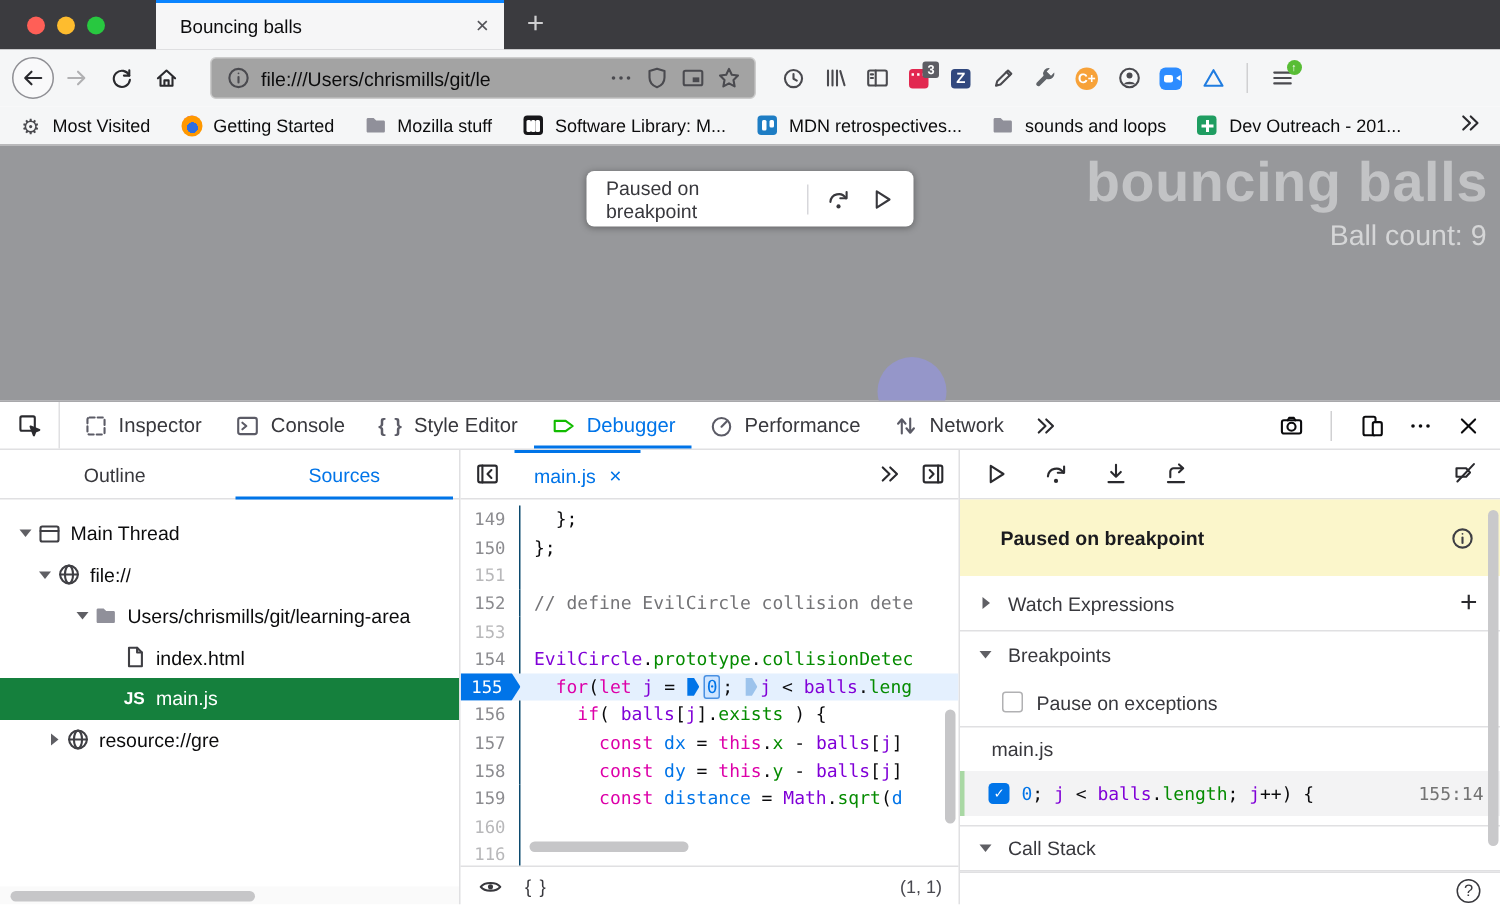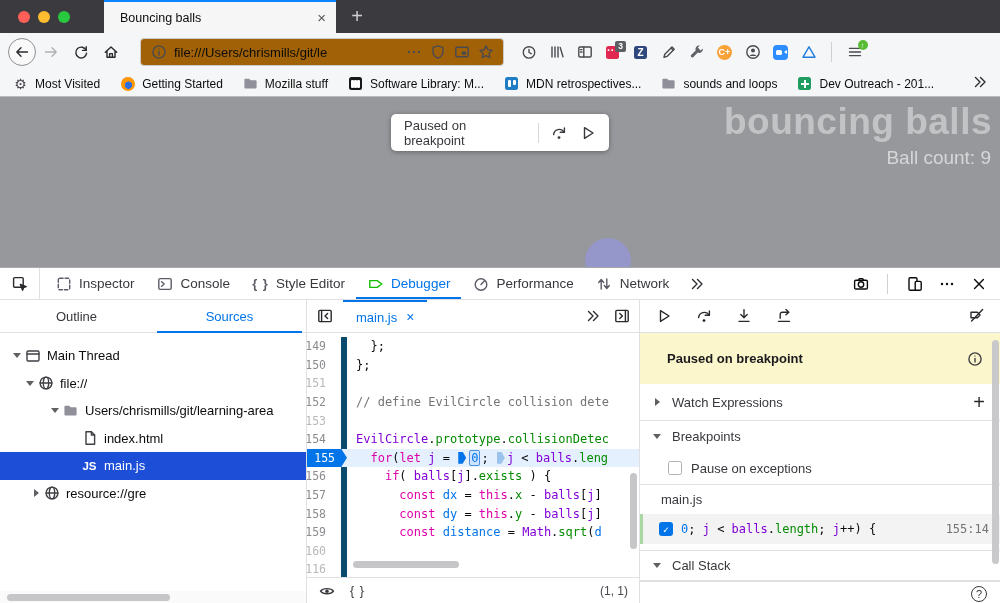--- a/index.html
+++ b/index.html
@@ -16,21 +16,21 @@
   .tab-title { flex:1; }
   .tab-close { color:#55555a; font-size:15px; line-height:1; }
   .newtab { width:42px; display:flex; align-items:center; justify-content:center;
     color:#cfcfd1; font-size:20px; font-weight:300; }
 
   
   .navbar { height:38px; background:#f5f6f7; display:flex; align-items:center; padding:0 8px; }
   .nav-btn { width:30px; height:30px; display:flex; align-items:center; justify-content:center; color:#2a2a2e; }
   .nav-back { width:28px; height:28px; border:1px solid #8f8f94; border-radius:50%; background:#f9f9fa; }
   .nav-fwd { color:#b1b1b3; }
-  .urlbar { width:364px; height:28px; margin-left:14px; background:#a16207; border:1px solid #ccc;
+  .urlbar { width:364px; height:28px; margin-left:14px; background:#a3a3a3; border:1px solid #ccc;
     border-radius:4px; display:flex; align-items:center; gap:7px; padding:0 9px; font-size:13px; color:#0c0c0d; }
   .url-text { flex:1; white-space:nowrap; overflow:hidden; }
   .urlbar .i16, .toolbar-icons .i16 { color:#4a4a4f; }
   .toolbar-icons { display:flex; align-items:center; gap:11px; margin-left:16px; }
   .vsep { width:1px; height:20px; background:#d0d0d2; margin:0 3px; }
 
   .i16 { width:17px; height:17px; display:inline-flex; align-items:center; justify-content:center; position:relative; }
   .sq { position:relative; width:13px; height:13px; border-radius:2.5px; display:inline-block; }
   .sq i { position:absolute; top:2.5px; width:3px; background:#fff; border-radius:1px; }
   .ph { position:absolute; left:2.5px; right:2.5px; top:5.5px; height:2px; background:#fff; }
@@ -76,43 +76,43 @@
   .dt-body { display:flex; height:303px; position:relative; }
 
   
   .panel-left { width:307px; border-right:1px solid #e0e0e2; display:flex; flex-direction:column; position:relative; }
   .src-tabs { height:33px; display:flex; border-bottom:1px solid #e0e0e2; font-size:13px; flex:none; }
   .src-tab { flex:1; display:flex; align-items:center; justify-content:center; color:#38383d; position:relative; }
   .src-tab.active { color:#0074e8; }
   .src-tab.active::after { content:''; position:absolute; bottom:-1px; left:4px; right:4px; height:2px; background:#0074e8; }
   .tree { flex:1; padding-top:9px; font-size:13px; color:#0c0c0d; overflow:hidden; }
   .tree-row { height:27.5px; display:flex; align-items:center; }
-  .tree-row.selected { background:#1d4ed8; color:#fff; }
+  .tree-row.selected { background:#15803d; color:#fff; }
   .caret { width:14px; flex:none; display:flex; align-items:center; justify-content:center; }
   .car-d { width:0; height:0; border-left:4.5px solid transparent; border-right:4.5px solid transparent; border-top:5.5px solid #5f5f64; }
   .car-r { width:0; height:0; border-top:4.5px solid transparent; border-bottom:4.5px solid transparent; border-left:5.5px solid #5f5f64; }
   .tree-ic { width:17px; margin-right:6px; display:flex; align-items:center; justify-content:center; color:#3f3f44; }
   .js-badge { font-weight:bold; font-size:11.5px; }
   .tree-label { white-space:nowrap; overflow:hidden; }
   .left-hscroll-track { position:absolute; bottom:0; left:0; right:0; height:12px; background:#fafafa; }
   .left-hscroll { position:absolute; bottom:2.5px; left:7px; width:163px; height:7px; background:#c6c6c8; border-radius:4px; }
 
   
   .panel-editor { width:333px; border-right:1px solid #e0e0e2; display:flex; flex-direction:column; position:relative; }
   .ed-header { height:33px; border-bottom:1px solid #e0e0e2; display:flex; align-items:stretch; flex:none; color:#2a2a2e; }
   .ed-collapse { width:36px; display:flex; align-items:center; justify-content:center; }
   .ed-tab { display:flex; align-items:center; gap:9px; padding:0 13px; border-top:2px solid #0074e8;
     color:#0074e8; font-size:13px; }
   .ed-tab-close { font-size:14px; }
   .ed-more { margin-left:auto; display:flex; align-items:center; gap:12px; padding-right:9px; }
   .ed-code { flex:1; position:relative; overflow:hidden; padding-top:4px;
     font-family:"DejaVu Sans Mono", monospace; font-size:12px; }
   .code-row { display:flex; align-items:center; height:18.6px; }
-  .gutter { width:40px; flex:none; text-align:right; padding-right:15px; font-size:11.5px; color:#8c8c90;
-    border-right:6px solid #0c4a6e; align-self:stretch; display:flex; align-items:center; justify-content:flex-end; }
+  .gutter { width:40px; flex:none; text-align:right; padding-right:9px; font-size:11.5px; color:#8c8c90;
+    border-right:1px solid #0c4a6e; align-self:stretch; display:flex; align-items:center; justify-content:flex-end; }
   .g-empty { color:#b8b8ba; }
   .row-current { background:#e4f0fe; }
   .row-current .gutter { background:#0074e8; color:#fff; border-right:none;
     clip-path:polygon(0 0, calc(100% - 6px) 0, 100% 50%, calc(100% - 6px) 100%, 0 100%); padding-right:12px; }
   .code-text { padding-left:9px; white-space:pre; color:#0b0b0d; }
   .c-p { color:#0b0b0d; } .c-k { color:#dd00a9; } .c-v { color:#8000d7; }
   .c-pr { color:#058b00; } .c-n { color:#0074e8; } .c-d { color:#0074e8; } .c-cm { color:#747477; }
   .tok-box { border:1px solid #4b91e2; background:#cfe5ff; border-radius:2px; padding:0 1px; margin:0 1px; }
   .mk { display:inline-block; width:8px; height:12px; vertical-align:-2px; margin:0 2px 0 1px;
     clip-path:polygon(0 0, 55% 0, 100% 50%, 55% 100%, 0 100%); }

